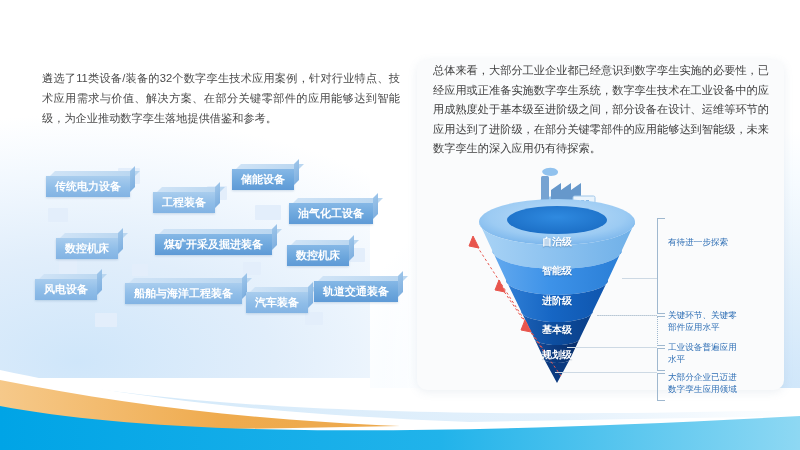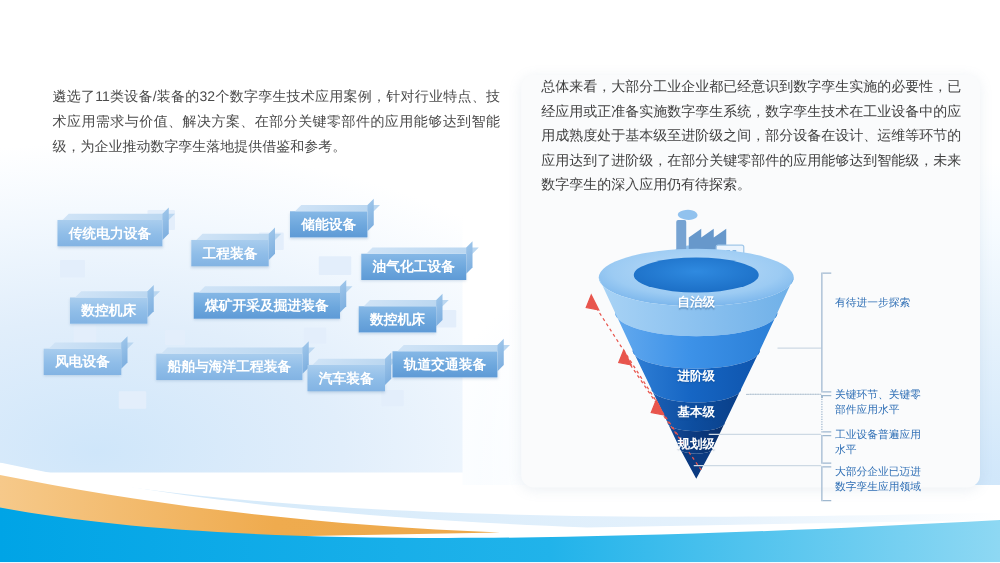--- a/index.html
+++ b/index.html
@@ -245,20 +245,21 @@
           <line x1="70" y1="168" x2="16" y2="84" stroke-dasharray="2.5 2.5"></line>
           <polygon points="16,80 22,92 12,90"></polygon>
           <line x1="88" y1="196" x2="42" y2="128" stroke-dasharray="2.5 2.5"></line>
           <polygon points="42,124 48,136 38,134"></polygon>
           <line x1="104" y1="220" x2="68" y2="168" stroke-dasharray="2.5 2.5"></line>
           <polygon points="68,164 74,176 64,174"></polygon>
         </g>
       </svg>
 
       <div class="flabel" style="top:79px;">自治级</div>
+      <div class="flabel" style="top:108px;">智能级</div>
       <div class="flabel" style="top:138px;">进阶级</div>
       <div class="flabel" style="top:167px;">基本级</div>
       <div class="flabel" style="top:192px;font-family:Liberation Mono, monospace;">规划级</div>
     </div>
 
     <div class="tick" style="left:205px;top:218px;width:35px;"></div>
     <div class="tick" style="left:180px;top:255px;width:60px;border-top:1px dotted #b9c7d4;height:0;"></div>
     <div class="tick" style="left:150px;top:287px;width:90px;"></div>
     <div class="tick" style="left:138px;top:312px;width:102px;"></div>
 

